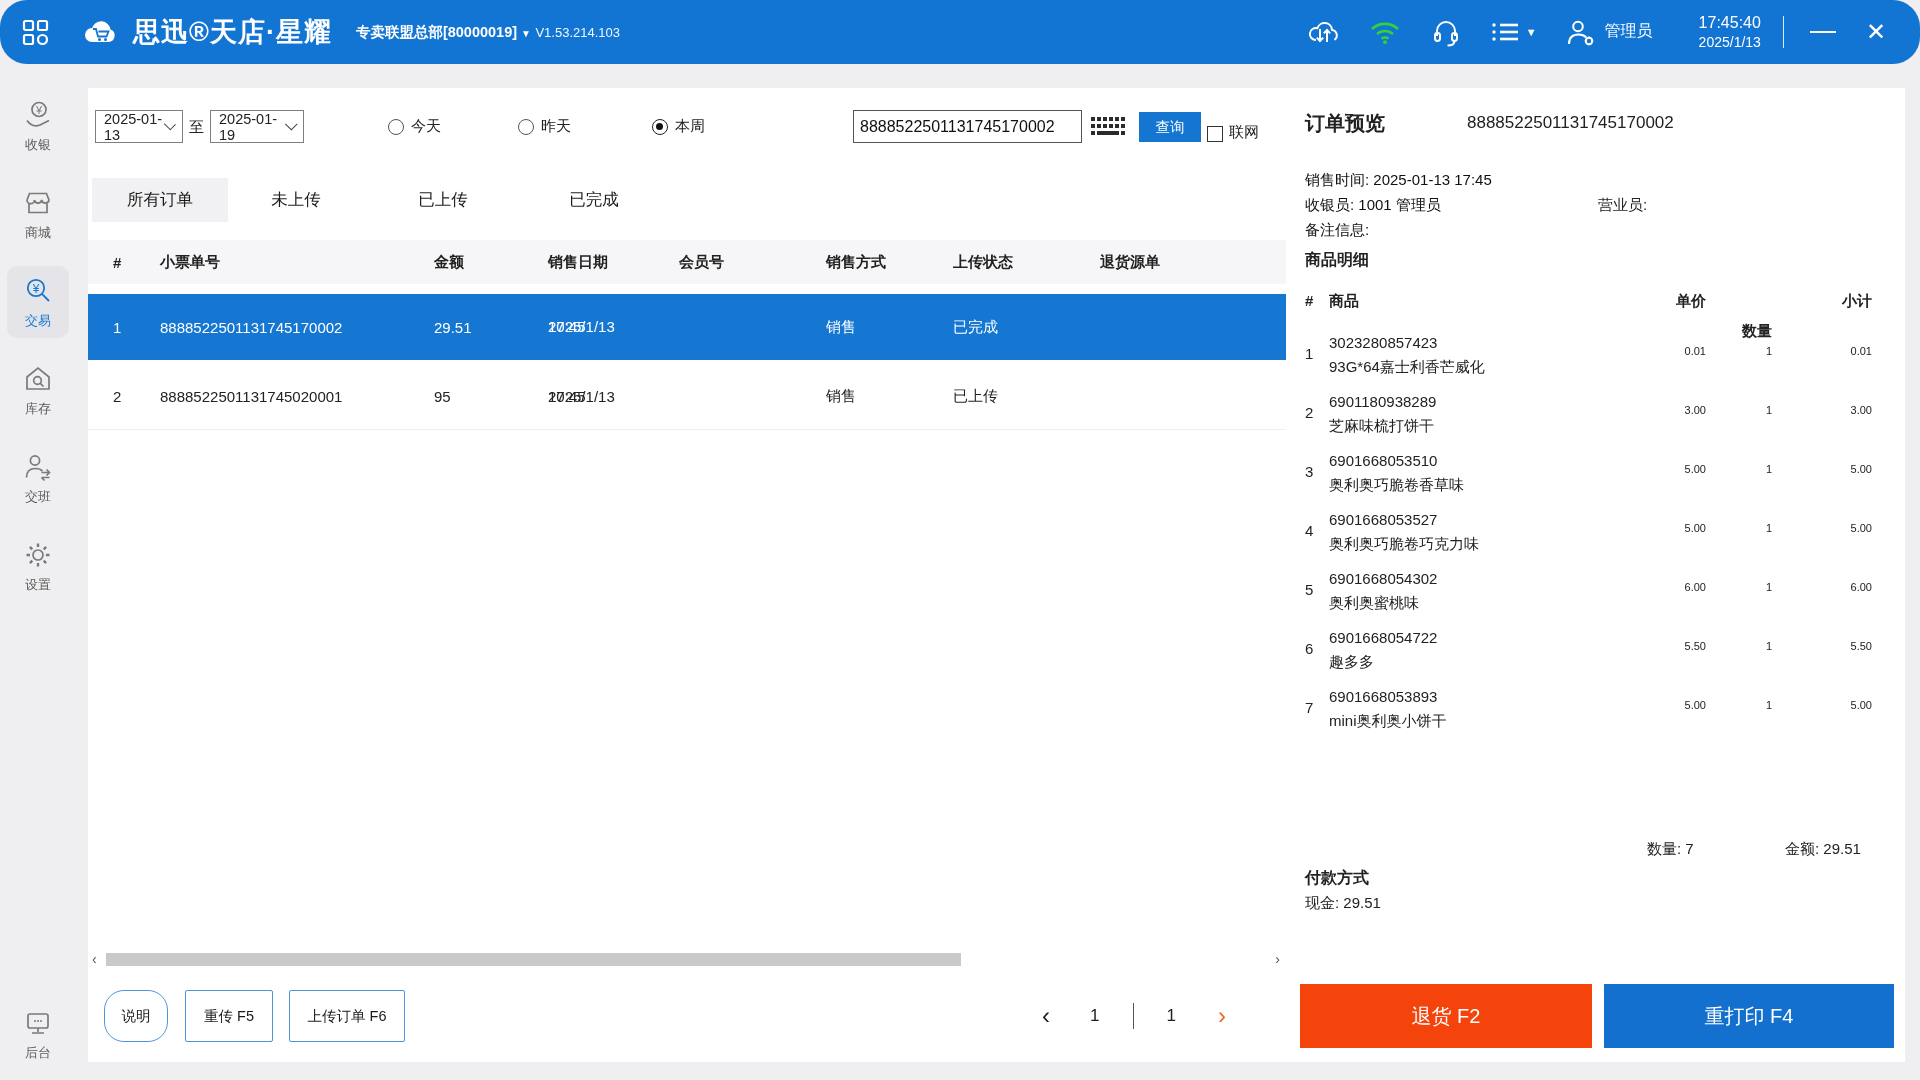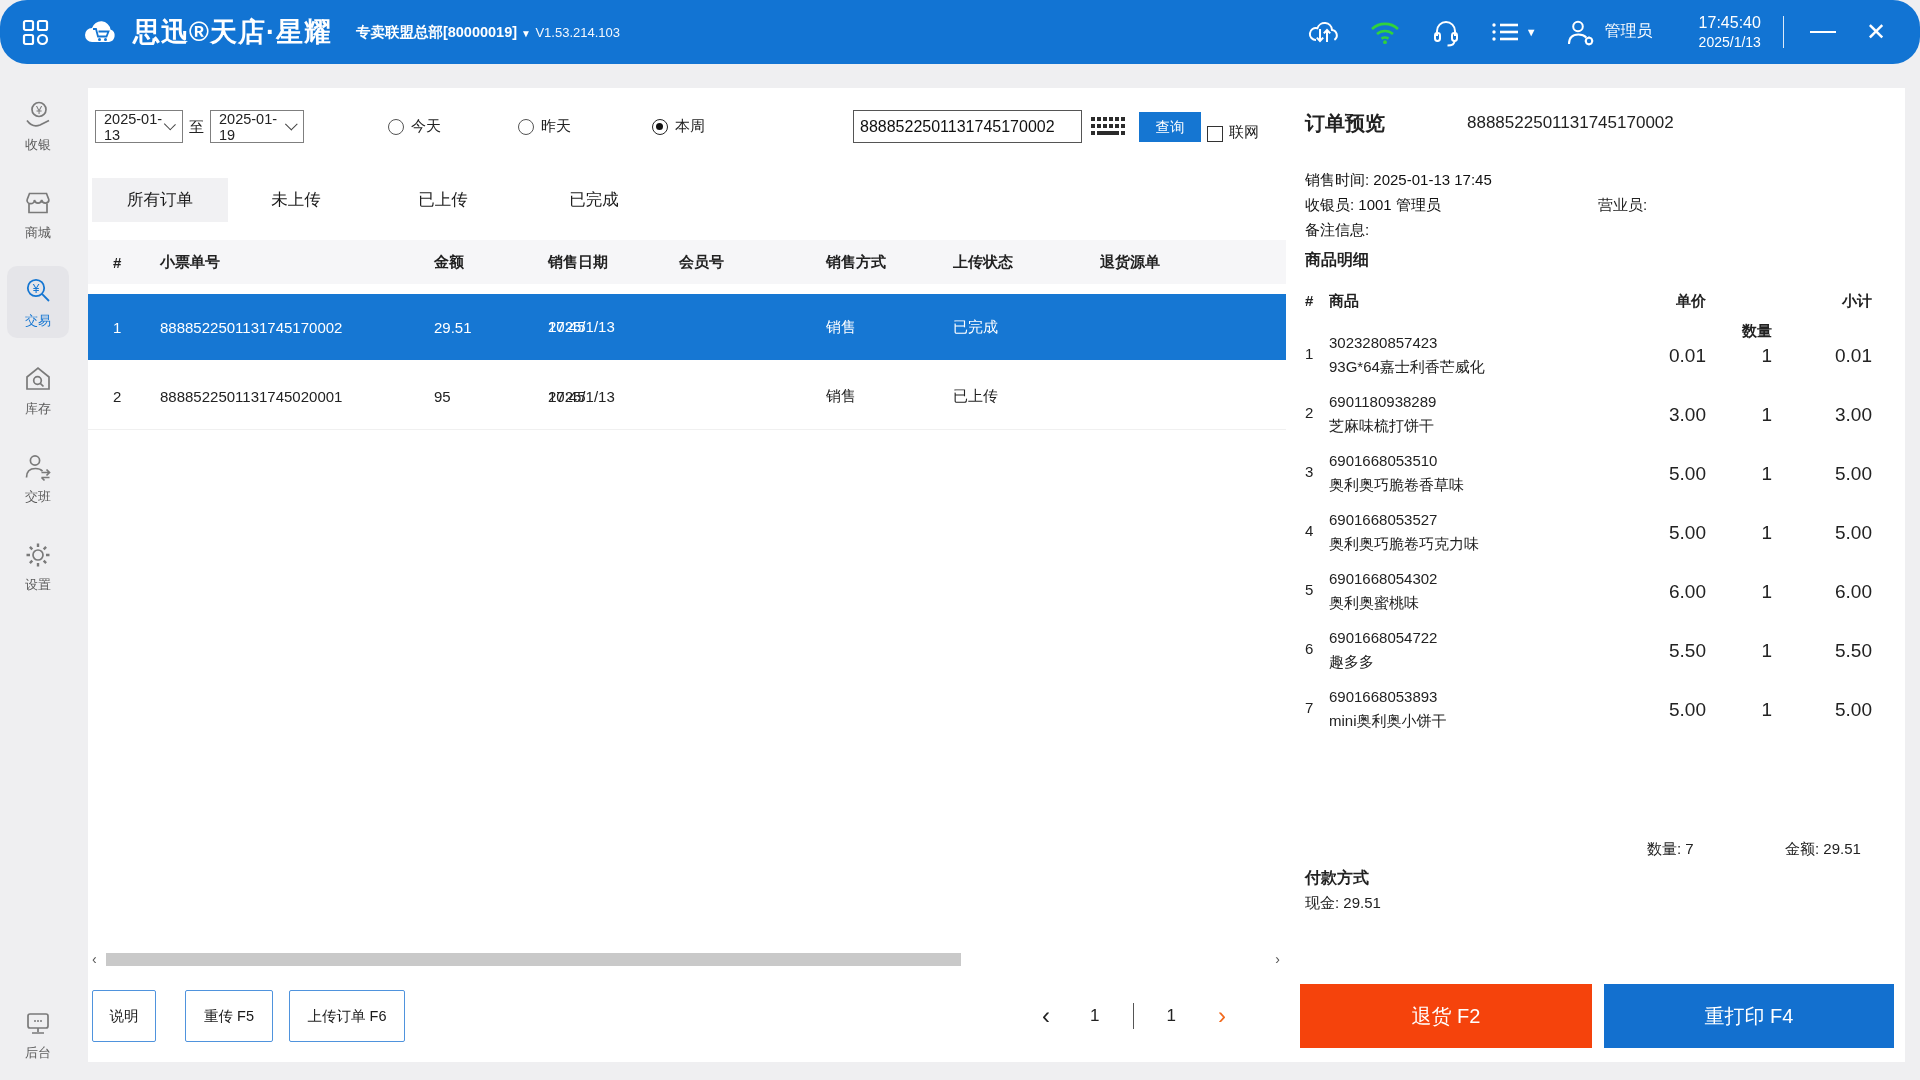--- a/index.html
+++ b/index.html
@@ -91,21 +91,21 @@
   .hscroll { position:absolute; left:0; top:862px; width:1198px; height:20px; }
   .hs-arrow { position:absolute; top:0; height:20px; line-height:19px; font-size:14px; color:#555; cursor:pointer; }
   .hs-left { left:4px; } .hs-right { right:6px; }
   .hs-thumb { position:absolute; left:18px; top:3px; width:855px; height:13px; background:#c9c9c9; cursor:pointer; }
   
   .foot-btn {
     position:absolute; top:902px; height:52px; background:#fff;
     border:1px solid #4f93dd; border-radius:2px; font-size:14.5px; cursor:pointer;
     font-family:"Liberation Sans","DejaVu Sans",sans-serif; color:#1a1a1a;
   }
-  .fb-help { left:4px; width:64px; } .fb-retry { left:97px; width:88px; } .fb-upload { left:201px; width:116px; }
+  .fb-help { left:16px; width:64px;border-radius:20px; } .fb-retry { left:97px; width:88px; } .fb-upload { left:201px; width:116px; }
   .pager { position:absolute; top:902px; height:52px; left:940px; width:240px; display:flex; align-items:center; }
   .pg-prev { font-size:24px; color:#222; cursor:pointer; margin-left:14px; }
   .pg-cur { font-size:17px; margin-left:40px; }
   .pg-sep { width:1px; height:26px; background:#555; margin-left:34px; }
   .pg-total { font-size:17px; margin-left:32px; }
   .pg-next { font-size:24px; color:#f2691d; cursor:pointer; margin-left:42px; }
   
   .pv-title { position:absolute; left:12px; top:22px; font-size:20px; font-weight:bold; }
   .pv-orderno { position:absolute; left:174px; top:25px; font-size:17px; }
   .pv-line { position:absolute; left:12px; font-size:15px; color:#111; }
@@ -113,21 +113,21 @@
   .pv-note { top:133px; }
   .pv-detail-title { position:absolute; left:12px; top:162px; font-size:16px; font-weight:bold; }
   .pv-cols { position:absolute; left:0; top:204px; width:612px; height:26px; font-size:15px; font-weight:bold; }
   .pv-cols span { position:absolute; top:0; }
   .pc-idx { left:12px; } .pc-prod { left:36px; }
   .pc-price { left:343px; width:70px; text-align:right; } .pc-qty { left:419px; width:60px; text-align:right;margin-top:30px; } .pc-sub { left:489px; width:90px; text-align:right; }
   .pv-items { position:absolute; left:0; top:238px; width:612px; }
   .p-item { position:relative; height:59px; }
   .p-idx { position:absolute; left:12px; top:19px; font-size:15px; }
   .p-name { position:absolute; left:36px; top:5px; font-size:15px; line-height:24px; }
-  .p-num { position:absolute; top:19px; font-size:19px; text-align:right; }
+  .p-num { position:absolute; top:19px; font-size:11px; text-align:right; }
   .p-price { left:343px; width:70px; } .p-qty { left:419px; width:60px; } .p-sub { left:489px; width:90px; }
   .pv-summary { position:absolute; top:752px; left:0; width:612px; font-size:15px; }
   .sum-qty { position:absolute; left:354px; } .sum-amount { position:absolute; left:492px; }
   .pv-pay-title { position:absolute; left:12px; top:780px; font-size:16px; font-weight:bold; }
   .pv-pay-line { position:absolute; left:12px; top:806px; font-size:15px; }
   .pv-btn { position:absolute; top:896px; height:64px; border:none; color:#fff; font-size:20px; cursor:pointer; font-family:"Liberation Sans","DejaVu Sans",sans-serif; }
   .btn-refund { left:7px; width:292px; background:#f5430c; }
   .btn-reprint { left:311px; width:290px; background:#1370cf; }
   svg { display:block; }
 </style>

